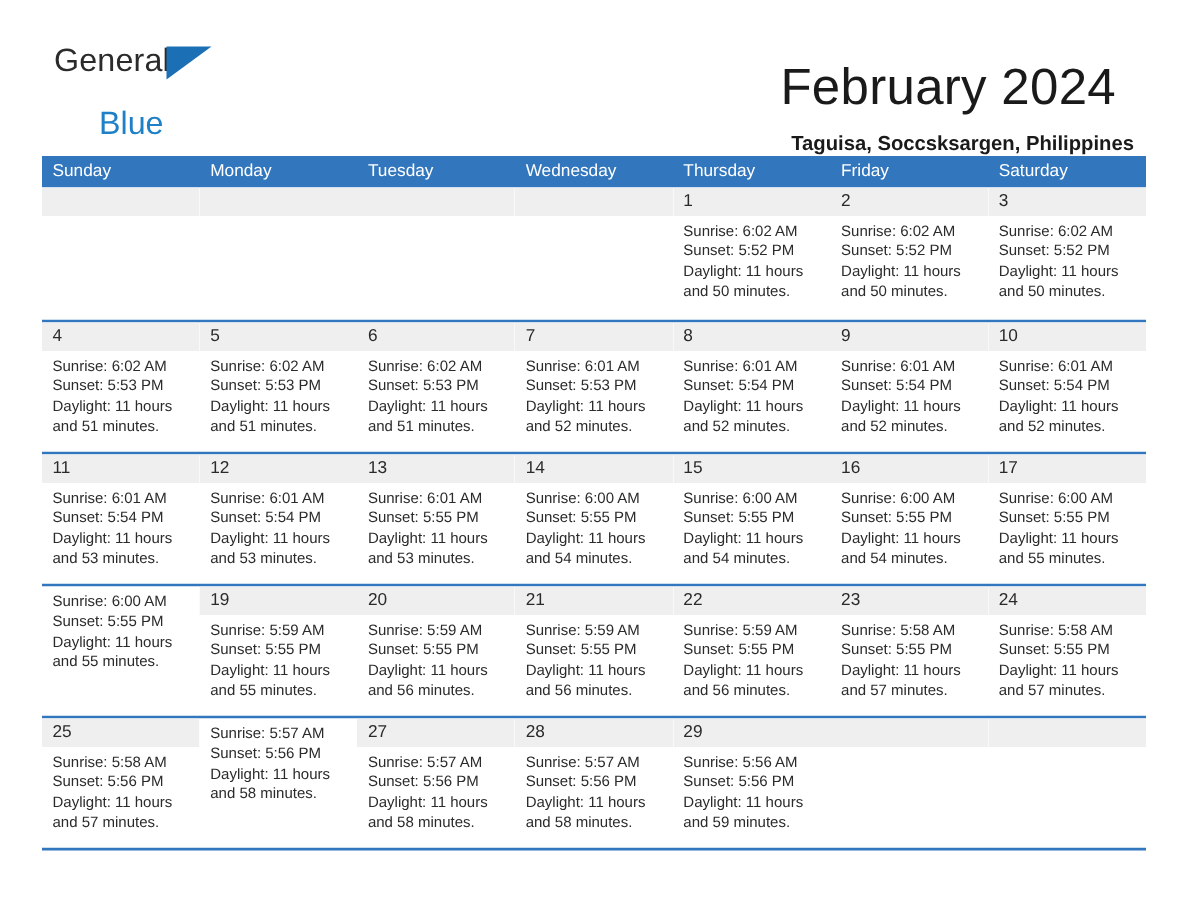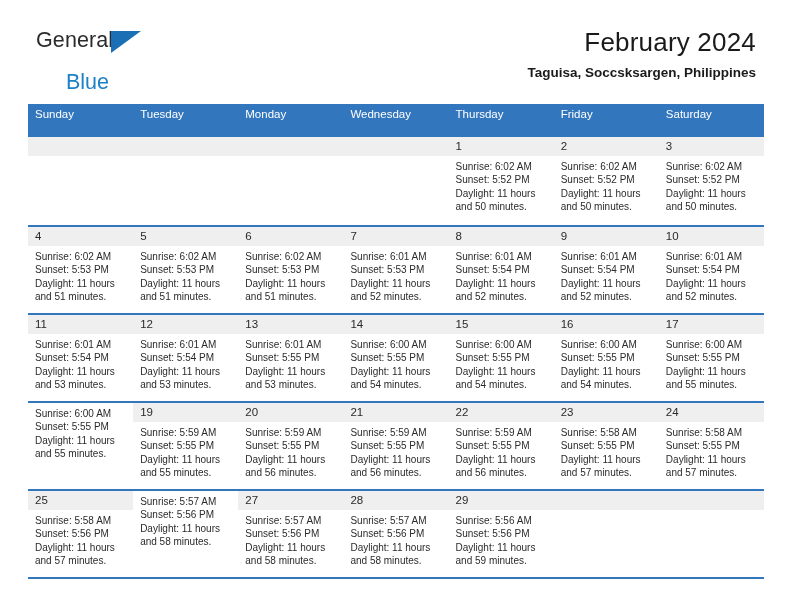--- a/index.html
+++ b/index.html
@@ -63,46 +63,46 @@
     margin-left: 30px;
   }
 
   .title-block {
     position: absolute;
     right: 36px;
     top: 28px;
     text-align: right;
   }
   .cal-title {
-    font-size: 26px;
+    font-size: 34px;
     font-weight: normal;
     color: #1a1a1a;
     line-height: 1.1;
-    margin: 0;
+    margin: 12px;
     letter-spacing: 0.2px;
   }
   .cal-subtitle {
     font-size: 13.5px;
     font-weight: bold;
     color: #1a1a1a;
     margin: 9px 0 0 16px;
     line-height: 1.1;
   }
 
   
   .calendar {
     position: absolute;
     left: 28px;
     top: 104px;
     width: 736px;
   }
   .weekday-row {
     display: flex;
     background: #3276bd;
-    height: 33px;
+    height: 21px;
   }
   .weekday {
     flex: 1 1 0;
     color: #ffffff;
     font-size: 11.5px;
     line-height: 21px;
     padding-left: 7px;
     box-sizing: border-box;
     white-space: nowrap;
     overflow: hidden;
@@ -168,22 +168,22 @@
     <div class="title-block">
       <h1 class="cal-title">February 2024</h1>
       <div class="cal-subtitle">Taguisa, Soccsksargen, Philippines</div>
     </div>
 
   </div>
 
   <div class="calendar">
     <div class="weekday-row" id="weekday-row">
         <div class="weekday">Sunday</div>
+        <div class="weekday">Monday</div>
         <div class="weekday">Tuesday</div>
-        <div class="weekday">Monday</div>
         <div class="weekday">Wednesday</div>
         <div class="weekday">Thursday</div>
         <div class="weekday">Friday</div>
         <div class="weekday">Saturday</div>
       </div>
     <div id="weeks-container">
         <div class="week-row">
           <div class="day-cell empty">
             <div class="day-number-band">
               <span class="day-number"></span>

